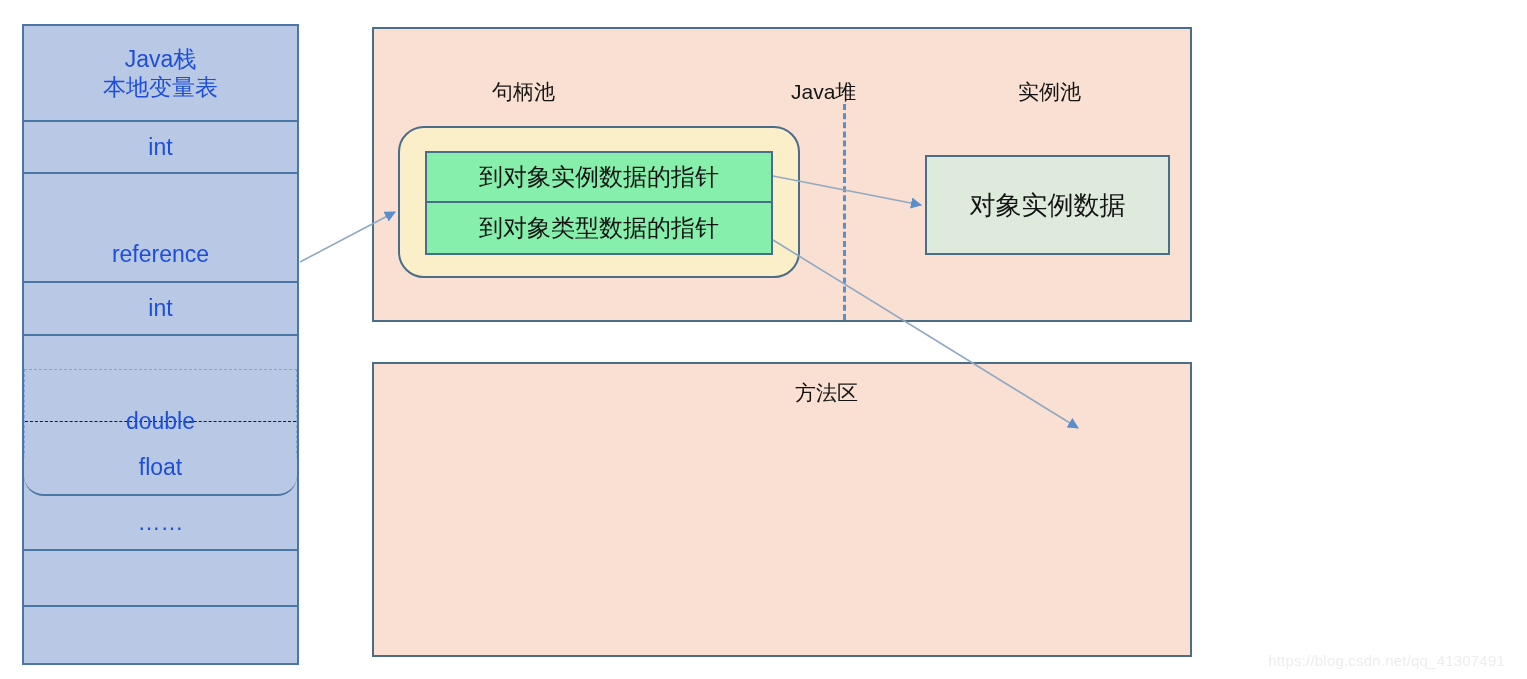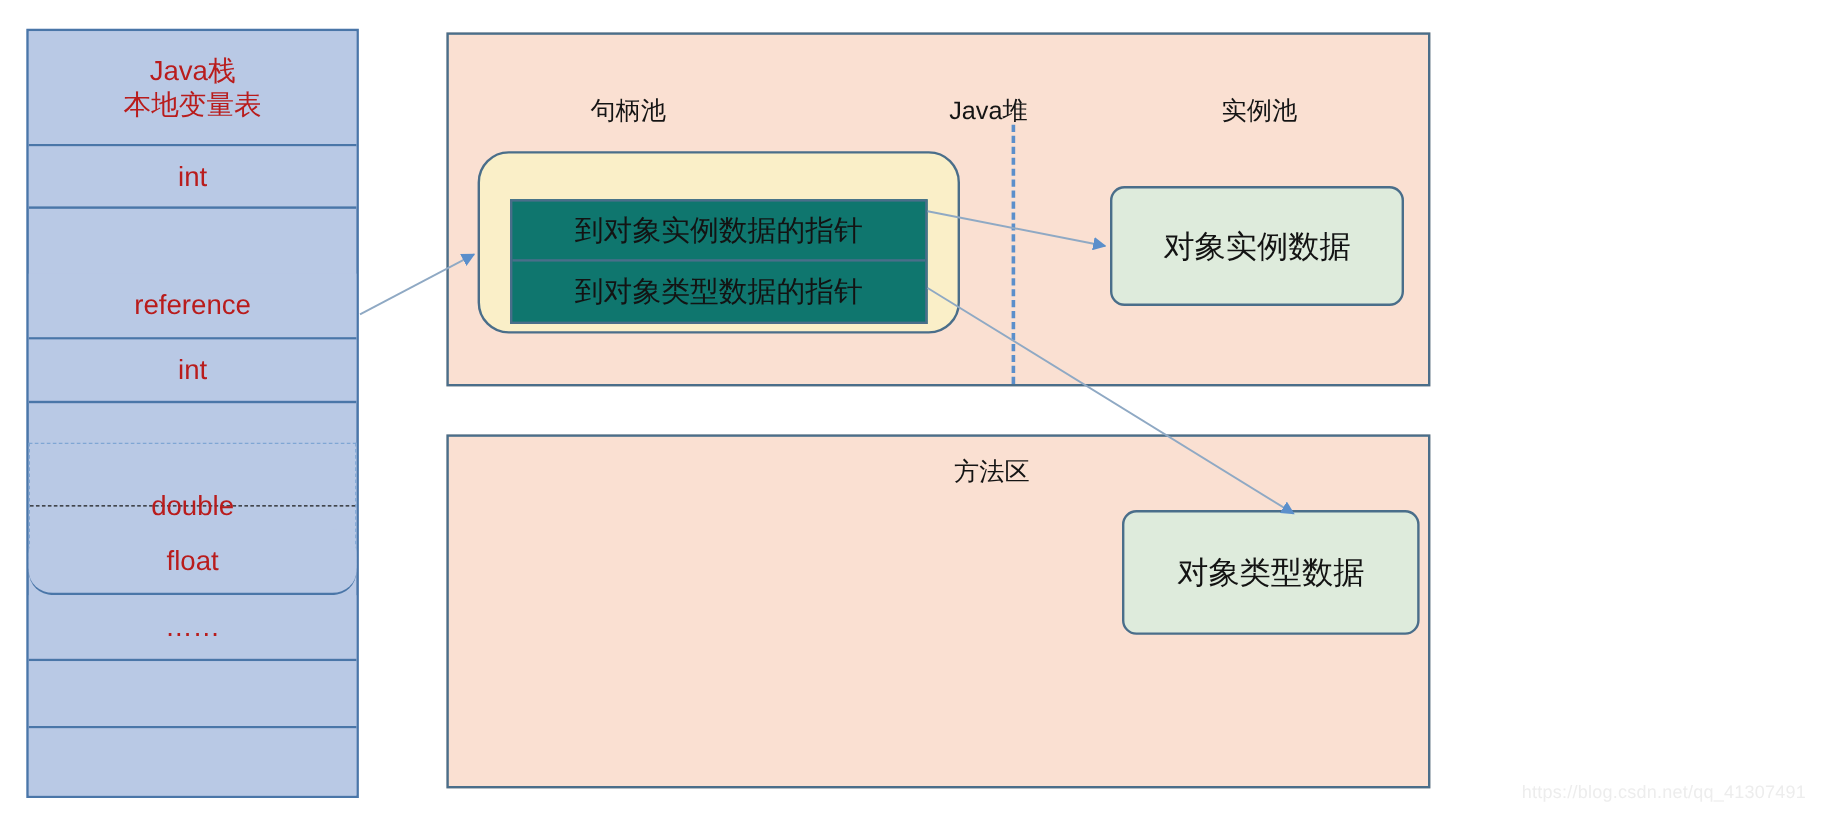--- a/index.html
+++ b/index.html
@@ -21,21 +21,21 @@
     border:2px solid #4A76A8;
     background:#B9C9E5;
   }
   .stack-row{
     position:absolute;
     left:0; right:0;
     box-sizing:border-box;
     border-bottom:2px solid #4A76A8;
     background:#B9C9E5;
     display:flex;align-items:center;justify-content:center;
-    color:#b91c1c;
+    color:#1d4ed8;
     font-size:23px;
     text-align:center;
     line-height:1.22;
     white-space:pre-line;
   }
   .stack-row.last{border-bottom:none;}
   .stack-row.header{font-size:23px;}
   .stack-row.wide-slot{
     border:1px dashed #7FA6D4;
     border-bottom:2px solid #4A76A8;
@@ -89,39 +89,38 @@
     border:2px solid #4A6E8A;
     border-radius:26px;
     background:#FAEFC8;
   }
   #handle-table{
     position:absolute;
     left:425px; top:151px;
     width:348px; height:104px;
     box-sizing:border-box;
     border:2px solid #4A6E8A;
-    background:#0f766e;
-    margin-top:15px;
+    background:#86efac;
   }
   .handle-row{
     box-sizing:border-box;
     height:50px;
     display:flex;align-items:center;justify-content:center;
     font-size:24px;color:#131313;
     font-family:"Liberation Serif","DejaVu Serif",serif;
     white-space:nowrap;
   }
   .handle-row.top{border-bottom:2px solid #4A6E8A;}
 
   
   .data-box{
     position:absolute;
     box-sizing:border-box;
     border:2px solid #4A6E8A;
-    border-radius:12px;
+    border-radius:0;
     background:#DEEBDC;
     display:flex;align-items:center;justify-content:center;
     font-size:26px;color:#131313;
     font-family:"Liberation Serif","DejaVu Serif",serif;
     white-space:nowrap;
   }
   #instance-data-box{left:925px; top:155px; width:245px; height:100px;}
   #type-data-box{left:935px; top:425px; width:248px; height:104px;}
 
   
@@ -202,23 +201,20 @@
     </div>
   </div>
 
   <div class="data-box" id="instance-data-box">
     <span>对象实例数据</span>
   </div>
 
   <div class="region" id="method-region"></div>
   <div class="region-label" id="label-method-area">方法区</div>
 
-  <div class="data-box" id="type-data-box">
-    <span>对象类型数据</span>
-  </div>
 
   <svg id="arrows" viewBox="0 0 1527 679" xmlns="http://www.w3.org/2000/svg">
     <defs>
       <marker id="ah" viewBox="0 0 10 10" refX="9" refY="5" markerWidth="7" markerHeight="7" orient="auto-start-reverse">
         <path d="M 0 0 L 10 5 L 0 10 z" fill="#5B8FCB"></path>
       </marker>
     </defs>
 
     <line x1="300" y1="262" x2="395" y2="212" stroke="#8FA9C4" stroke-width="1.6" marker-end="url(#ah)"></line>
 

